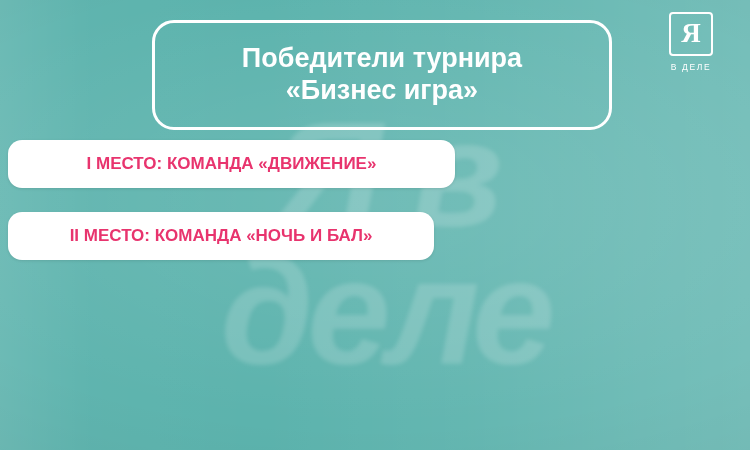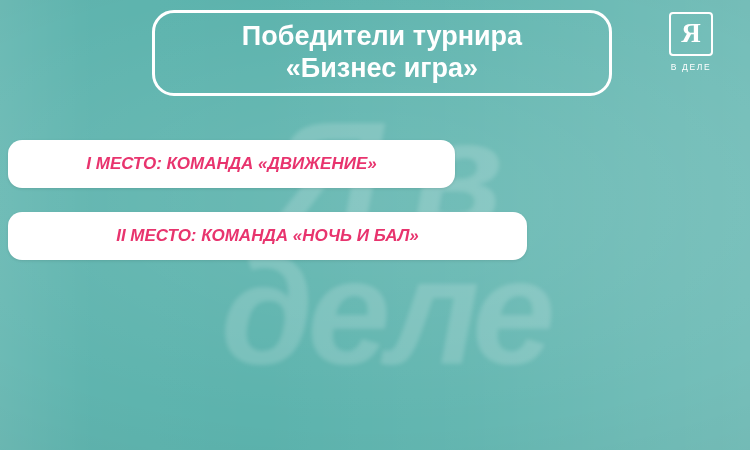--- a/index.html
+++ b/index.html
@@ -93,23 +93,23 @@
     margin-top: 6px;
     font-size: 8.5px;
     letter-spacing: 1.6px;
     font-weight: normal;
   }
 
   
   .title-card {
     position: absolute;
     left: 152px;
-    top: 10px;
+    top: 20px;
     width: 460px;
-    height: 86px;
+    height: 110px;
     border: 3px solid #ffffff;
     border-radius: 22px;
     display: flex;
     align-items: center;
     justify-content: center;
     box-sizing: border-box;
   }
   .title-text {
     color: #ffffff;
     font-size: 27px;
@@ -132,31 +132,30 @@
     margin: 0 0 24px 0;
     background: #ffffff;
     border-radius: 14px;
     min-height: 48px;
     display: flex;
     align-items: center;
     justify-content: center;
     box-shadow: 0 1px 3px rgba(0,0,0,0.10);
   }
   .card-1 { margin-left: 8px; width: 447px; height: 48px; }
-  .card-2 { margin-left: 8px; width: 519px; height: 48px; }
+  .card-2 { margin-left: 8px; width: 426px; height: 48px; }
   .card-3 { margin-left: 8px; width: 447px; height: 66px; }
   .card-text {
     color: #e8346e;
     font-size: 17px;
     font-weight: bold;
     text-align: right;
     line-height: 1.25;
     padding: 0 16px;
     white-space: pre-line;
-    font-style: italic;
   }
 </style>
 </head>
 <body>
 
 <div id="slide">
   <div class="bg-tint"></div>
   <div class="bg-vignette"></div>
 
   <div class="watermark">Я

